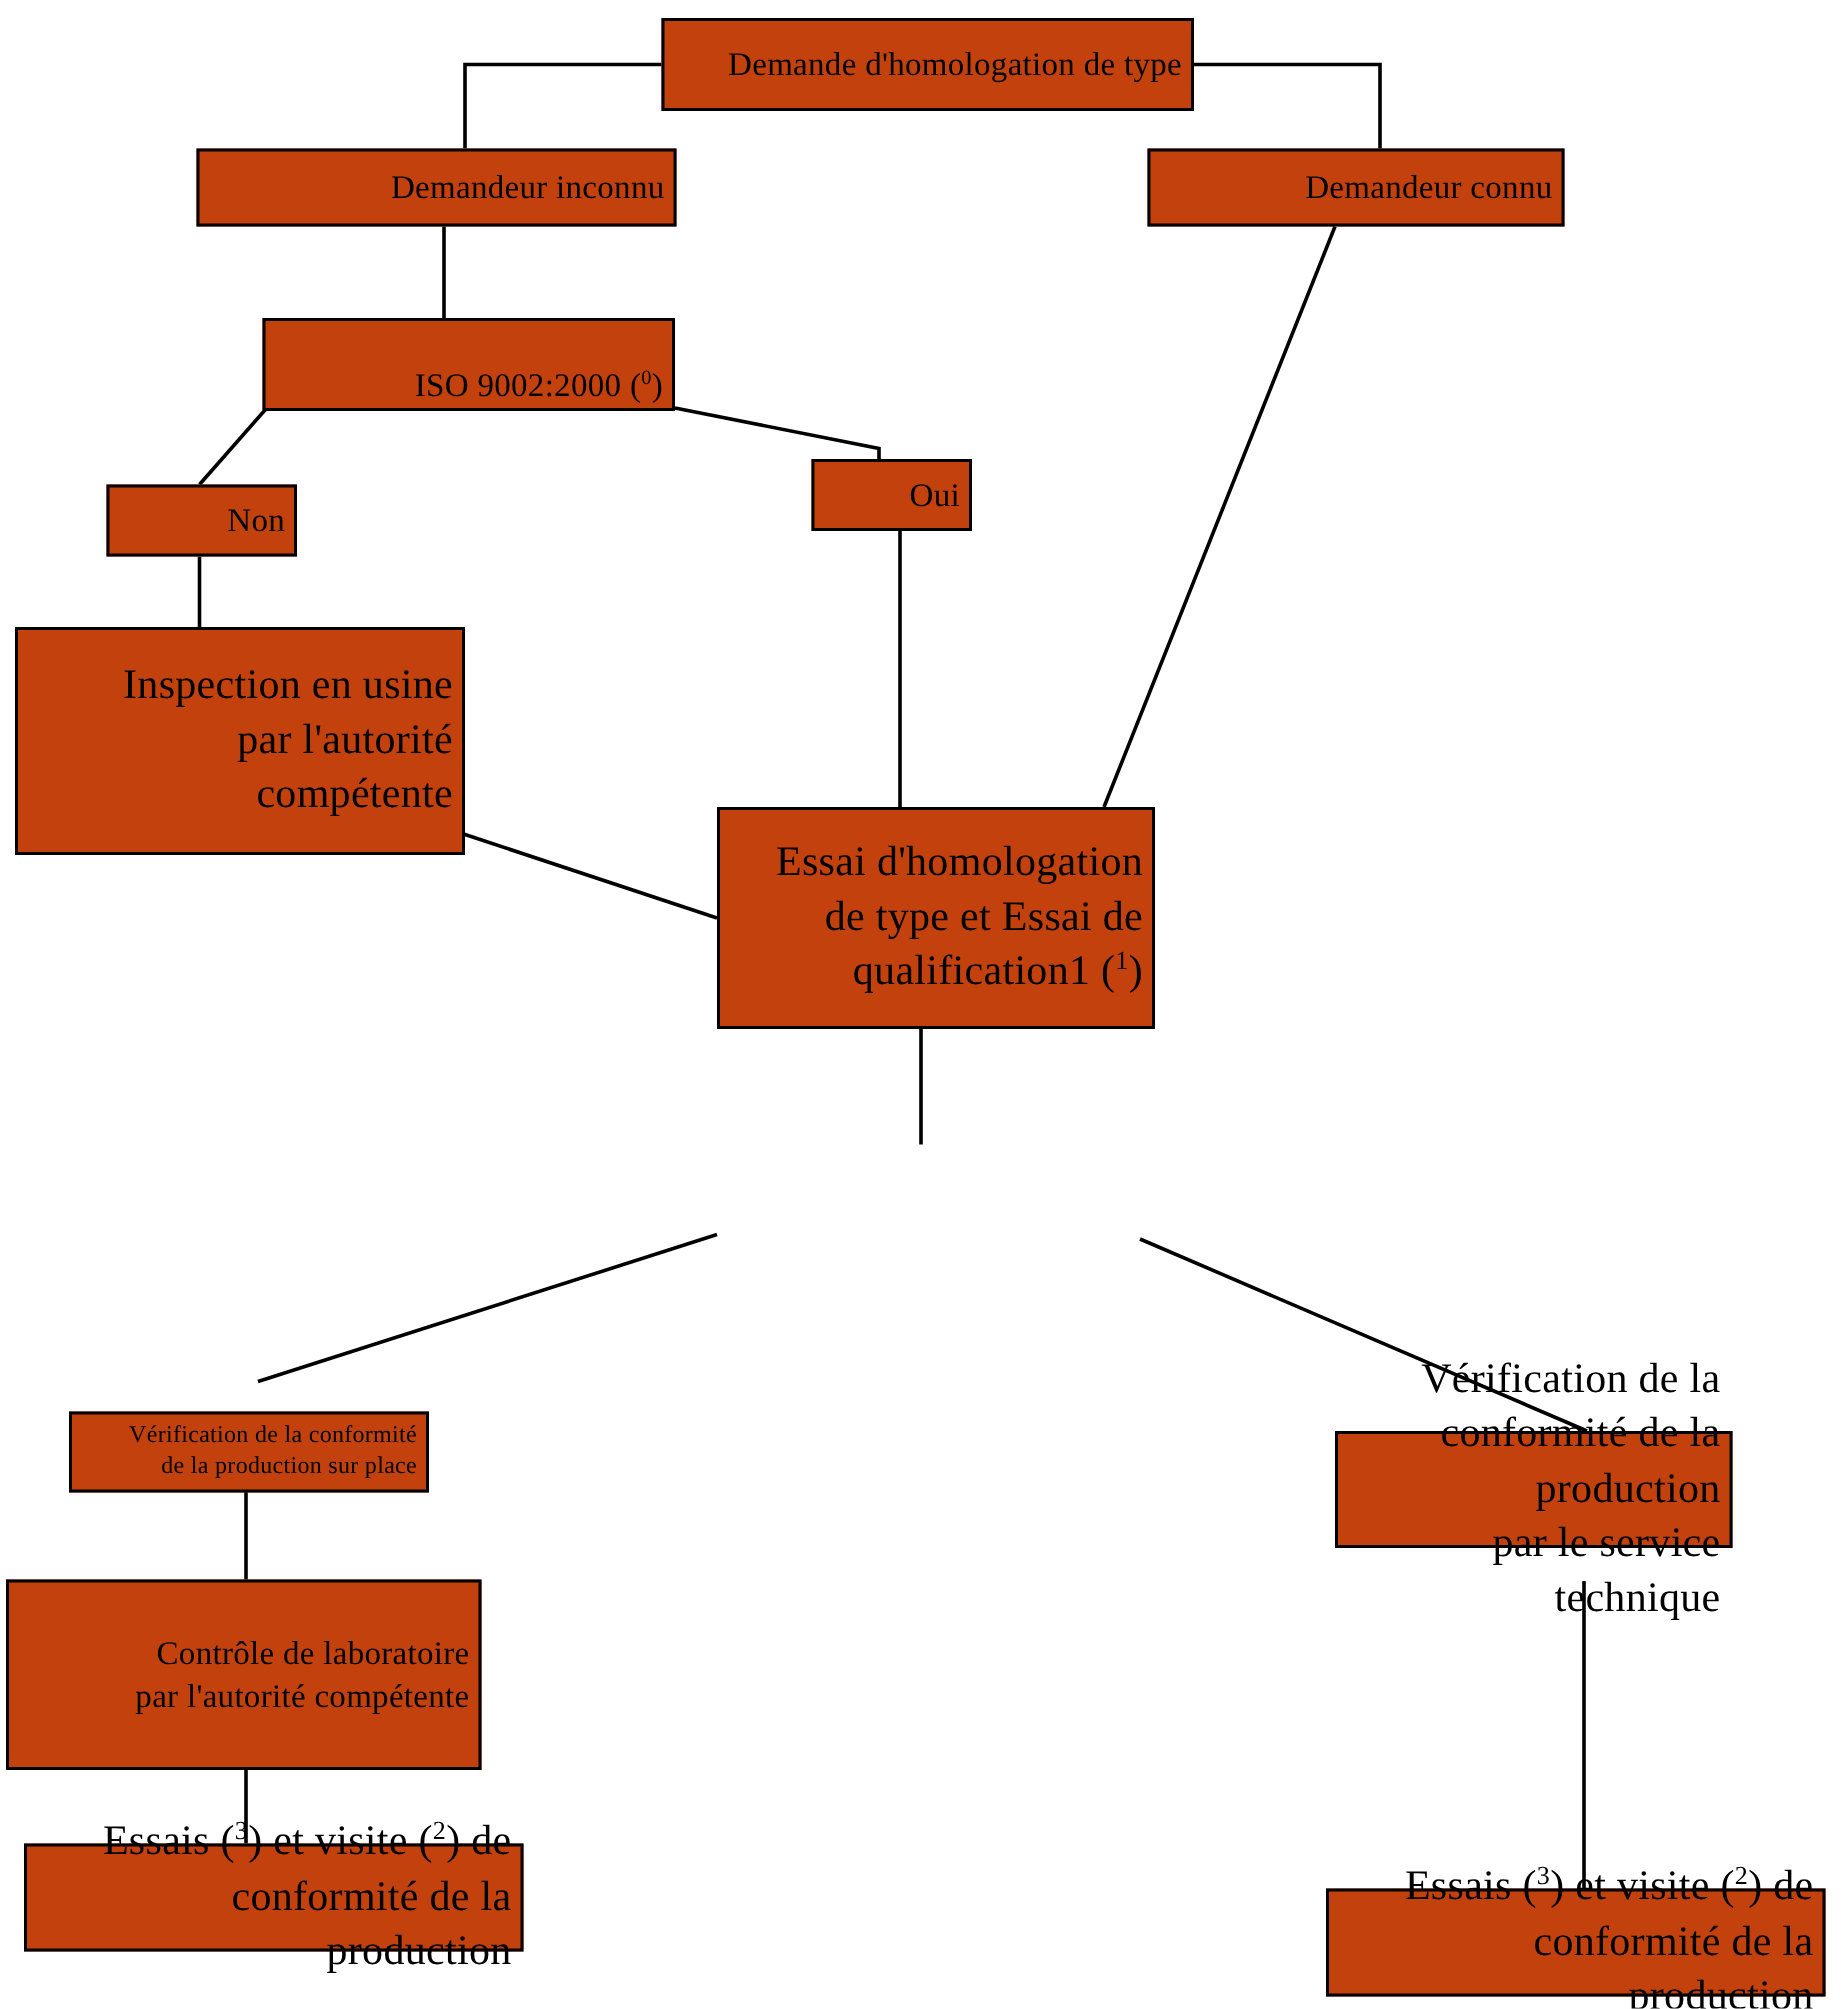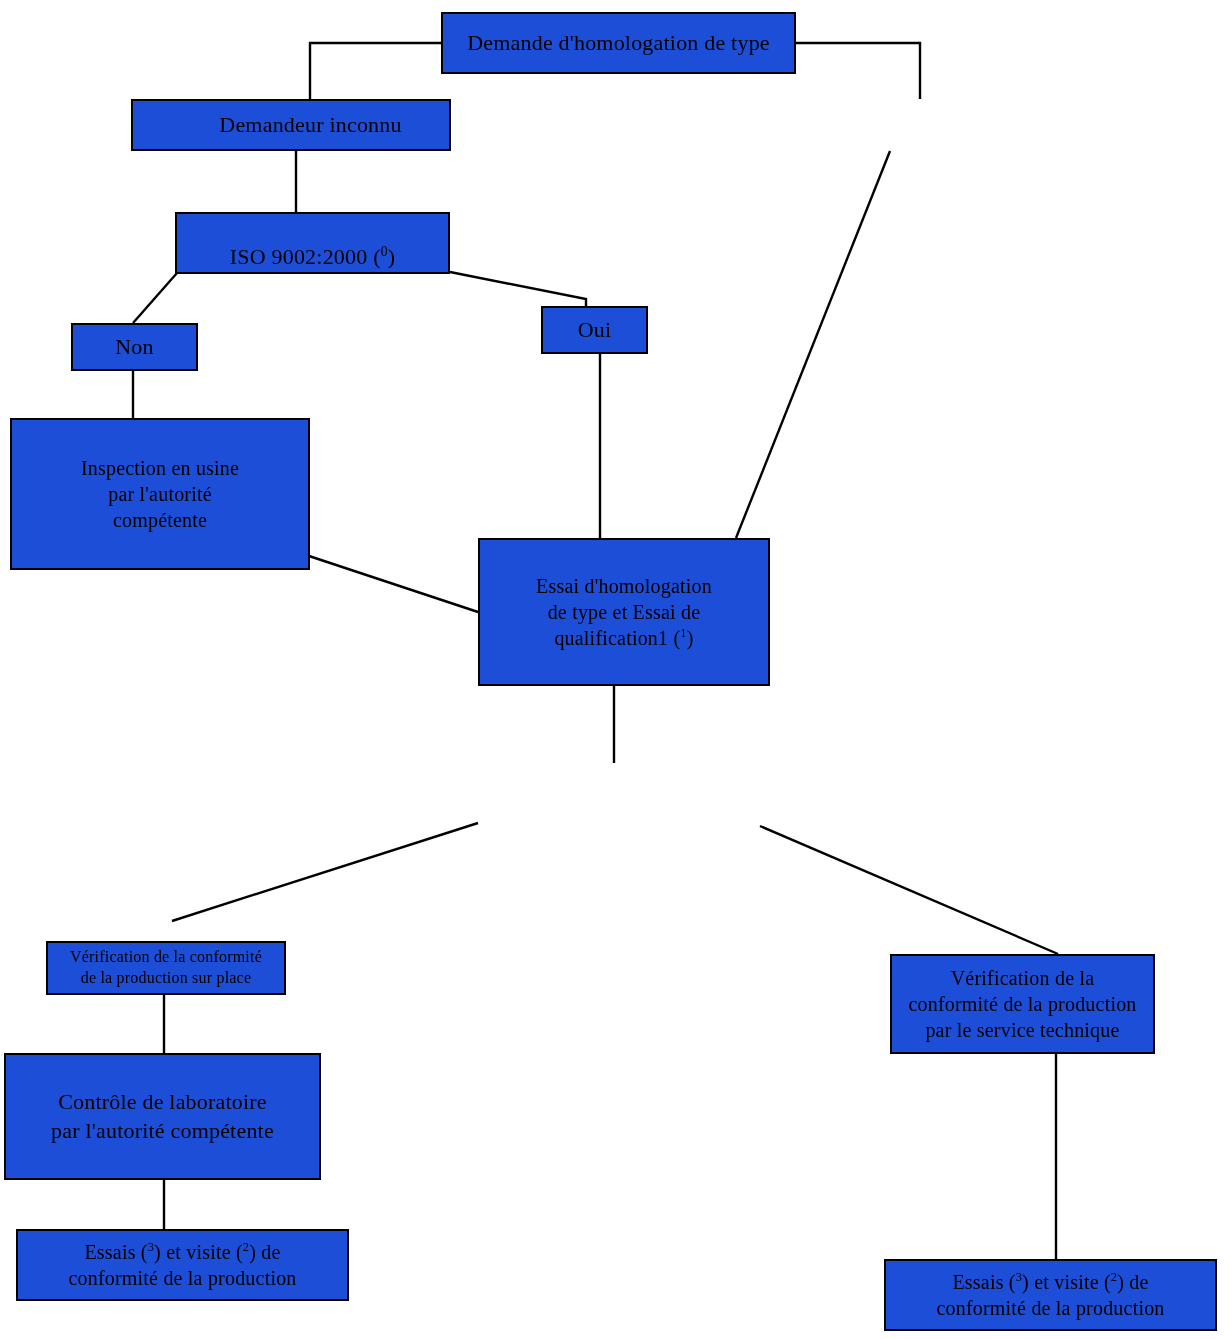--- a/index.html
+++ b/index.html
@@ -24,36 +24,36 @@
     left: 0;
     top: 0;
     width: 1229px;
     height: 1339px;
     pointer-events: none;
   }
   .node {
     position: absolute;
     box-sizing: border-box;
     border: 2px solid #000000;
-    background: #1d4ed8;
+    background: #c2410c;
     display: flex;
     align-items: center;
     justify-content: center;
-    text-align: center;
+    text-align: right;
     line-height: 1.30;
     letter-spacing: 0.2px;
   }
   .node .label {
     display: block;
     width: 100%;
     padding: 0 6px;
     white-space: pre-line;
   }
   .fs-22 { font-size: 22px; }
-  .fs-21 { font-size: 20px; }
+  .fs-21 { font-size: 28px; }
   .fs-16 { font-size: 16px; margin-top: 20px; }
   sup {
     font-size: 0.62em;
     vertical-align: super;
     line-height: 0;
   }
 </style>
 </head>
 <body>
 
@@ -80,20 +80,23 @@
   </svg>
 
   <div class="node fs-22" style="left: 441px; top: 12px; width: 355px; height: 62px;">
     <span class="label">Demande d'homologation de type</span>
   </div>
 
   <div class="node fs-22" style="left: 131px; top: 99px; width: 320px; height: 52px; padding-left: 39px;">
     <span class="label">Demandeur inconnu</span>
   </div>
 
+  <div class="node fs-22" style="left: 765px; top: 99px; width: 278px; height: 52px;">
+    <span class="label">Demandeur connu</span>
+  </div>
 
   <div class="node fs-22" style="left: 175px; top: 212px; width: 275px; height: 62px;">
     <span class="label">
       <span>ISO  9002:2000</span><span> (<sup>0</sup>)</span>
     </span>
   </div>
 
   <div class="node fs-22" style="left: 71px; top: 323px; width: 127px; height: 48px;">
     <span class="label">Non</span>
   </div>
@@ -113,21 +116,21 @@
 de type et Essai de
 qualification1</span><span> (<sup>1</sup>)</span></span>
   </div>
 
 
   <div class="node fs-16" style="left: 46px; top: 921px; width: 240px; height: 54px;">
     <span class="label">Vérification de la conformité
 de la production sur place</span>
   </div>
 
-  <div class="node fs-21" style="left: 890px; top: 954px; width: 265px; height: 100px;">
+  <div class="node fs-21" style="left: 890px; top: 954px; width: 265px; height: 78px;">
     <span class="label">Vérification de la
 conformité de la production
 par le service technique</span>
   </div>
 
   <div class="node fs-22" style="left: 4px; top: 1053px; width: 317px; height: 127px;">
     <span class="label">Contrôle de laboratoire
 par l'autorité compétente</span>
   </div>
 

